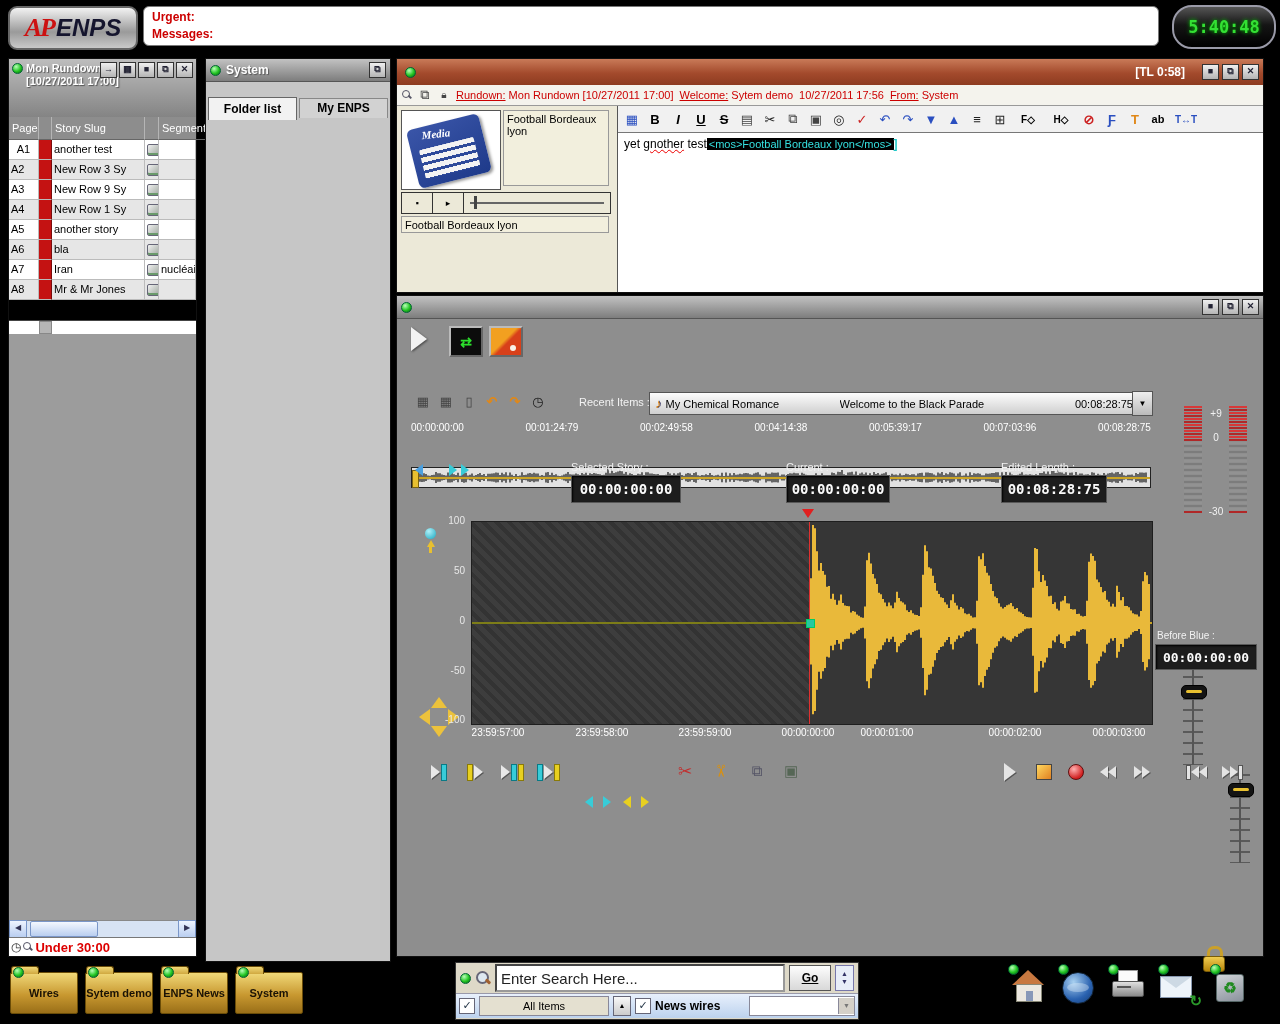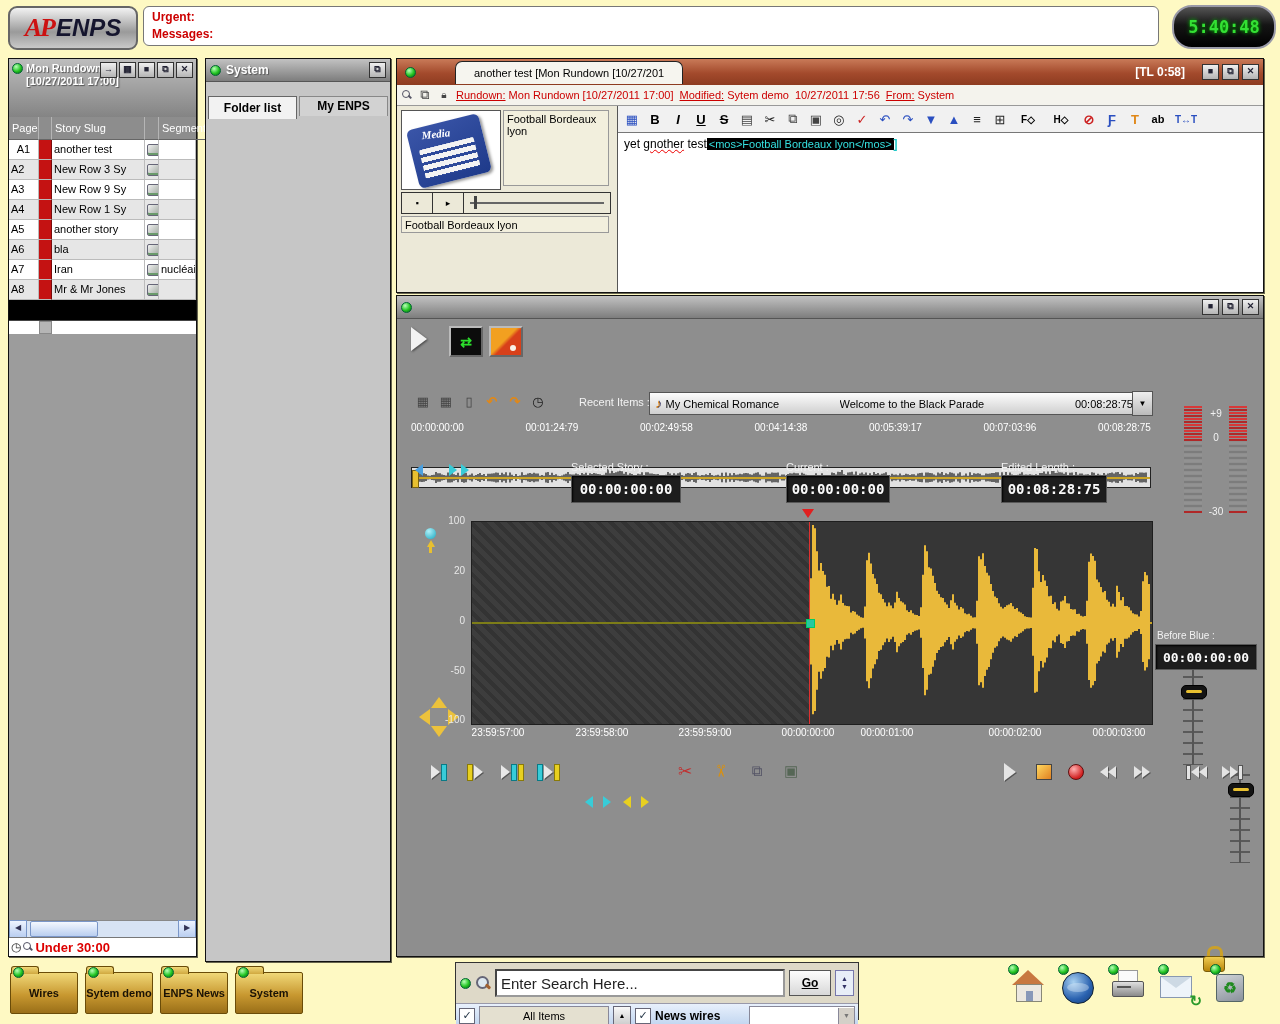--- a/index.html
+++ b/index.html
@@ -1,16 +1,16 @@
 <!DOCTYPE html>
 <html><head>
 <meta charset="utf-8">
 <style>
   html,body{margin:0;padding:0;}
-  #desktop{position:relative;width:1280px;height:1024px;background:#fef9c3;overflow:hidden;
+  #desktop{position:relative;width:1280px;height:1024px;background:#000000;overflow:hidden;
     font-family:"Liberation Sans",sans-serif;font-size:11px;color:#000;}
   
   .abs{position:absolute;}
   .gdot{width:9px;height:9px;border-radius:50%;background:radial-gradient(circle at 35% 30%,#b8ffb8,#22c522 55%,#0a5a16);border:1px solid #063;flex:0 0 auto;}
   .win{position:absolute;border:1px solid #111;box-shadow:1px 1px 0 rgba(0,0,0,.6);}
   .tbar{display:flex;align-items:center;gap:5px;padding:0 4px;height:22px;
     background:linear-gradient(180deg,#c2c2c2,#7d7d7d);border-bottom:1px solid #555;}
   .tbar .ttl{color:#fff;font-weight:bold;font-size:12px;text-shadow:1px 1px 1px #555;}
   .wbtn{width:15px;height:14px;background:linear-gradient(180deg,#efefef,#b5b5b5);border:1px solid #333;
     font-size:9px;line-height:12px;text-align:center;color:#223;font-weight:bold;cursor:pointer;}
@@ -52,21 +52,21 @@
   .thumb{width:66px;height:14px;margin-left:3px;background:linear-gradient(180deg,#f4f8ff,#b9cef0);
     border:1px solid #7a96c8;border-radius:2px;cursor:pointer;}
   #rundown-status{height:18px;background:#fff;display:flex;align-items:center;gap:2px;padding:0 2px;border-top:1px solid #777;}
   #rundown-status b{color:#d00;font-size:13px;}
   .clk-ic{font-size:12px;color:#333;}
   .mini-mag{position:relative;width:10px;height:10px;}
   .mini-mag::before{content:"";position:absolute;left:0;top:0;width:6px;height:6px;border:1.5px solid #556;border-radius:50%;}
   .mini-mag::after{content:"";position:absolute;left:6px;top:6px;width:4px;height:1.5px;background:#556;transform:rotate(45deg);}
   
   #system-win{left:205px;top:58px;width:184px;height:902px;background:#c6c6c6;display:flex;flex-direction:column;}
-  #system-tabs{display:flex;align-items:flex-start;height:24px;margin-top:14px;padding:0 2px;gap:2px;}
+  #system-tabs{display:flex;align-items:center;height:24px;margin-top:14px;padding:0 2px;gap:2px;}
   .tab{flex:1;text-align:center;font-weight:bold;font-size:12px;border:1px solid #888;border-bottom:none;
     background:#d2d2d2;height:19px;line-height:19px;cursor:pointer;}
   .tab.active{background:#f2f2f2;height:22px;line-height:22px;border-color:#666;}
   #system-list{flex:1;background:#fff;border:2px inset #ddd;margin:0 2px 2px 2px;padding:3px;}
   .mos-ic{width:15px;height:13px;display:inline-block;vertical-align:-2px;margin-right:5px;
     background:linear-gradient(180deg,#fff 0 6px,#2a9a3a 6px);border:1px solid #444;position:relative;}
   .mos-ic::before{content:"mos";position:absolute;left:1px;top:-2px;font:bold 6px "Liberation Sans",sans-serif;color:#b22;}
   .sys-item{color:#c00;font-size:12px;cursor:pointer;white-space:nowrap;}
   
   #story-win{left:396px;top:58px;width:866px;height:233px;background:#efeee8;display:flex;flex-direction:column;}
@@ -176,21 +176,21 @@
   .fade-ic::before{content:"";position:absolute;left:1px;top:8px;width:20px;height:2px;background:#2ab82a;transform:rotate(-38deg);}
   .fade-ic i{position:absolute;width:4px;height:4px;background:#2ab82a;border:1px solid #063;}
   
   .folder{position:absolute;width:66px;height:40px;background:linear-gradient(180deg,#f0d878,#c89830 55%,#9a6f18);
     border:1px solid #6a4c08;border-radius:2px;cursor:pointer;display:flex;align-items:center;justify-content:center;text-align:center;}
   .folder::before{content:"";position:absolute;left:0;top:-7px;width:26px;height:7px;background:linear-gradient(180deg,#f0d878,#d0a840);
     border:1px solid #6a4c08;border-bottom:none;border-radius:3px 3px 0 0;}
   .folder .gdot{position:absolute;left:2px;top:-6px;}
   .folder span{font-weight:bold;font-size:11px;color:#1a1205;line-height:12px;}
   #search-panel{left:455px;top:962px;width:402px;height:56px;background:#ded9c8;border:1px solid #333;}
-  #search-row1{height:30px;display:flex;align-items:center;gap:4px;padding:20px 4px;box-sizing:border-box;}
+  #search-row1{height:30px;display:flex;align-items:center;gap:4px;padding:10px 4px;box-sizing:border-box;}
   .mag{position:relative;width:16px;height:16px;flex:0 0 auto;}
   .mag::before{content:"";position:absolute;left:1px;top:1px;width:9px;height:9px;border:2px solid #667;border-radius:50%;background:#dde8f0;}
   .mag::after{content:"";position:absolute;left:10px;top:10px;width:6px;height:3px;background:#a06030;transform:rotate(45deg);border-radius:1px;}
   #search-input{flex:1;height:24px;border:2px inset #999;font:15px "Liberation Sans",sans-serif;padding:0 4px;color:#222;background:#fff;}
   #go-btn{width:40px;height:24px;background:linear-gradient(180deg,#fdfdfd,#d8d8d8);border:1px solid #555;font-weight:bold;font-size:12px;
     text-decoration:underline;cursor:pointer;display:flex;align-items:center;justify-content:center;}
   .spin{width:17px;height:24px;border:1px solid #77a;background:#e8eef8;display:flex;flex-direction:column;align-items:center;justify-content:center;font-size:7px;line-height:8px;color:#336;cursor:pointer;}
   #search-row2{height:24px;background:linear-gradient(180deg,#e8f0fc,#bcd2ee);display:flex;align-items:center;gap:4px;padding:0 3px;border-top:1px solid #99a;}
   .chk{width:14px;height:14px;background:#fff;border:1px solid #667;font-size:11px;line-height:13px;text-align:center;color:#234;cursor:pointer;}
   #allitems{width:128px;height:18px;background:#e4e0d0;border:1px solid #889;font-size:11px;display:flex;align-items:center;justify-content:center;cursor:pointer;}
@@ -352,34 +352,33 @@
     </div>
     <div id="system-tabs">
       <div class="tab active">Folder list</div>
       <div class="tab">My ENPS</div>
     </div>
   </div>
 
   <div class="win" id="story-win">
     <div id="story-tbar">
       <div class="gdot" style="margin-left:8px;"></div>
-      <div id="story-tab">another test [Mon Rundown [10/27/201</div>
       <div id="story-tl">[TL 0:58]</div>
       <div class="btns">
         <div class="wbtn">■</div>
         <div class="wbtn">⧉</div>
         <div class="wbtn">✕</div>
       </div>
     </div>
     <div id="story-info">
       <span class="mini-mag"></span>
       <span class="ic ic-dim" style="width:14px">⧉</span>
       <span class="ic ic-dim" style="width:12px;font-size:10px">🔒︎</span>
       <span><span class="lbl">Rundown:</span> <span>Mon Rundown [10/27/2011 17:00]</span></span>
-      <span><span class="lbl">Modified:</span> <span>Sytem demo</span></span>
+      <span><span class="lbl">Welcome:</span> <span>Sytem demo</span></span>
       <span>10/27/2011 17:56</span>
       <span><span class="lbl">From:</span> <span>System</span></span>
     </div>
     <div id="story-body">
       <div id="media-pane">
         <div id="media-img">
             <div class="mcard"></div>
           </div>
         <div id="media-title">Football Bordeaux lyon</div>
         <div id="media-strip">
@@ -499,21 +498,21 @@
       <span class="abs" style="left:405px;top:191px;border-left:6px solid transparent;border-right:6px solid transparent;border-top:9px solid #e02020;width:0;height:0;"></span>
 
       <div class="abs navpad" style="left:22px;top:283px;">
         <span class="tri npu"></span>
         <span class="tri npd"></span>
         <span class="tri npl"></span>
         <span class="tri npr"></span>
       </div>
       <div id="ylabs">
           <span class="abs ylab" style="left: 38px; top: 197px;">100</span>
-          <span class="abs ylab" style="left: 38px; top: 247px;">20</span>
+          <span class="abs ylab" style="left: 38px; top: 247px;">50</span>
           <span class="abs ylab" style="left: 38px; top: 297px;">0</span>
           <span class="abs ylab" style="left: 38px; top: 347px;">-50</span>
           <span class="abs ylab" style="left: 38px; top: 396px;">-100</span>
         </div>
 
       <div class="abs" id="plot" style="left:74px;top:203px;width:680px;height:202px;">
         <div class="hatch"></div>
         <div class="cl-l"></div>
         <div class="cl-r"></div>
         <svg id="wf-svg" width="680" height="202" style="position:absolute;left:0;top:0;">

